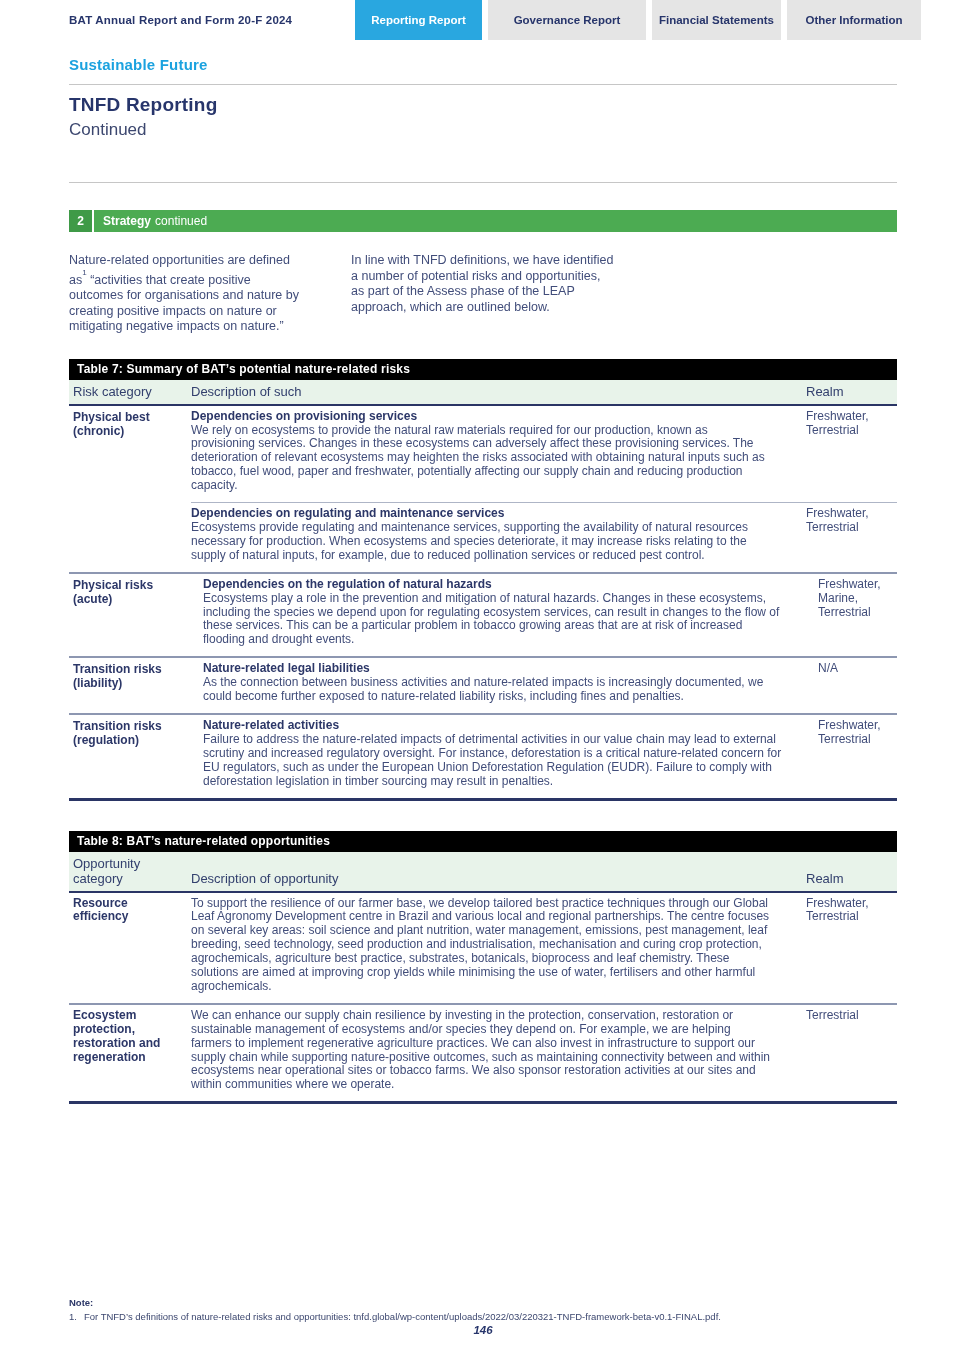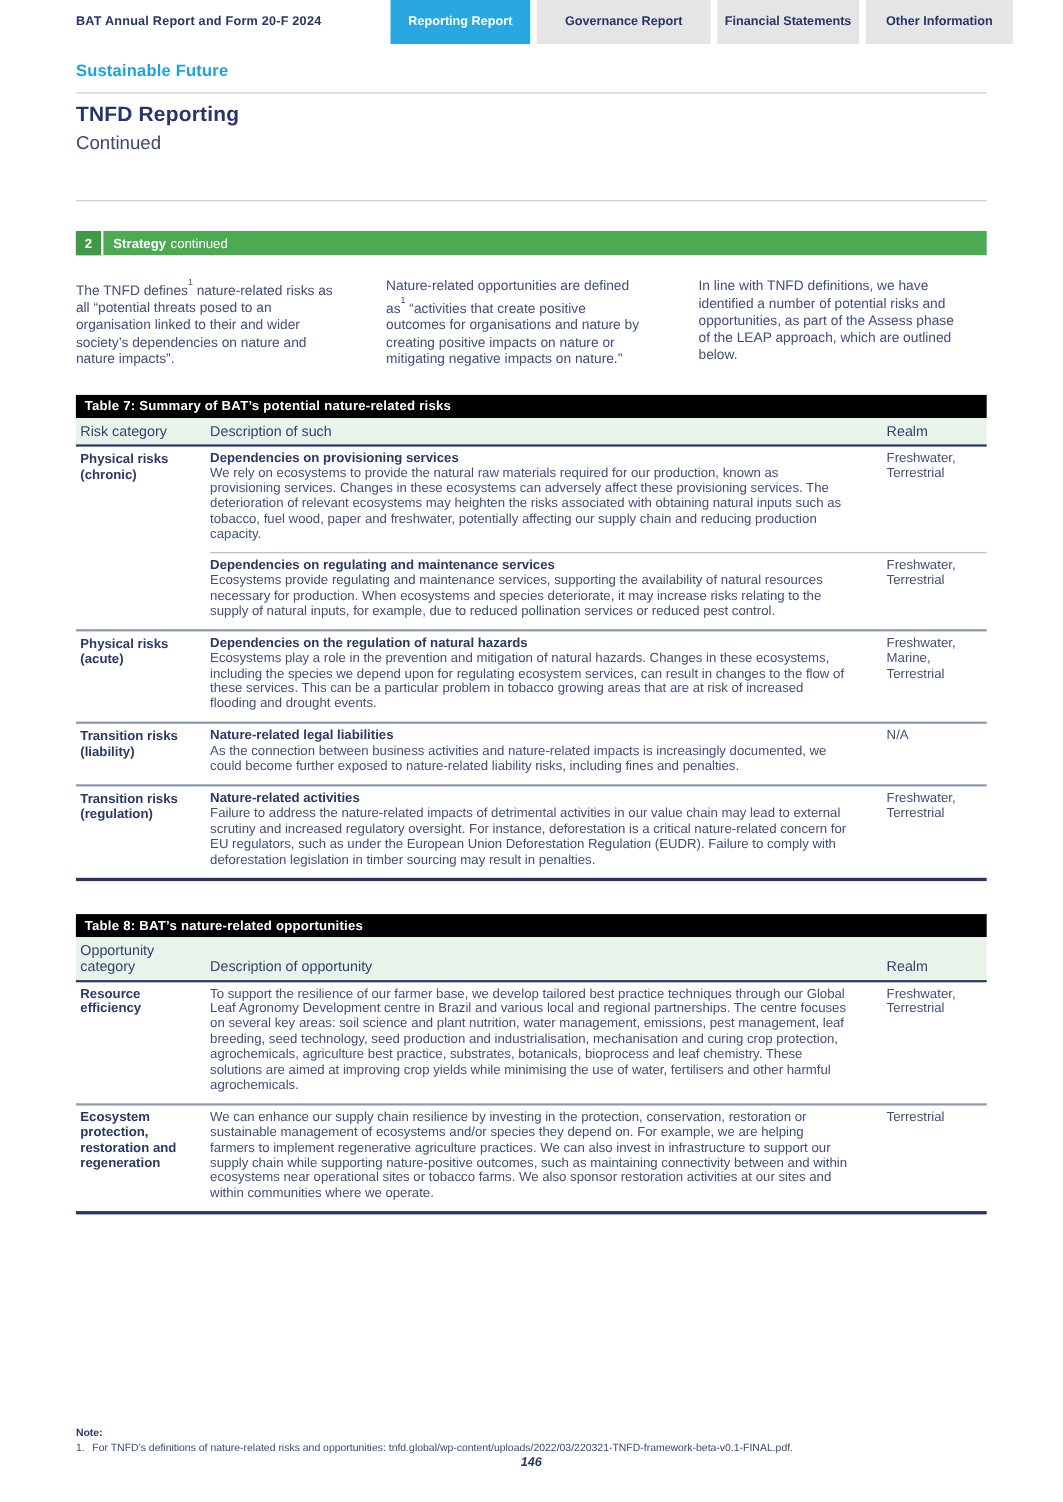--- a/index.html
+++ b/index.html
@@ -44,21 +44,21 @@
   .tbl { margin-top:24px; }
   .tbl-title { height:21px; line-height:21px; background:#000000; color:#ffffff;
                font-size:12px; font-weight:bold; padding-left:8px; letter-spacing:.2px; }
   .tbl-head { display:grid; grid-template-columns:122px 615px 91px; background:#e8f3ea;
               border-bottom:2px solid #2a3565; align-items:end;
               font-size:13px; color:#33406e; padding:4px 0 5px; }
   .tbl-head .hc1 { padding-left:4px; white-space:pre-line; }
   .tbl-body { border-bottom:3px solid #2a3565; font-size:12px; line-height:13.9px; color:#414d7a; }
 
   .t-group { display:grid; grid-template-columns:122px 706px; }
-  .t-group + .t-group { border-top:2px solid #8d97b1; }
+  .t-group + .t-group { border-top:2px solid #8d97b1;gap:12px; }
   .cat-cell { padding:5px 8px 0 4px; font-weight:bold; color:#2c3768; }
   .t-row { display:grid; grid-template-columns:615px 91px; padding:4px 0 9px; }
   .t-row + .t-row { border-top:1px solid #aeb5c6; }
   .desc-cell { padding-right:34px; }
   .desc-head { font-weight:bold; color:#2c3768; }
   .realm-cell { color:#414d7a; }
 
   .t8-row { display:grid; grid-template-columns:122px 615px 91px; padding:4px 0 9px; }
   .t8-row + .t8-row { border-top:2px solid #8d97b1; }
   .t8-row .cat-cell { padding-top:0; }
@@ -101,36 +101,35 @@
 
   <div class="strategy-bar">
     <div class="strategy-num">2</div>
     <div class="strategy-label">
       <span class="b">Strategy</span>
       <span class="r">continued</span>
     </div>
   </div>
 
   <div class="intro">
-    <p class="c1"><span>The TNFD defines</span><sup class="fn">1</sup><span> nature-related risks as all “potential threats posed to an organisation linked to their and wider society’s dependencies on nature and nature impacts”.</span></p>
     <p class="c2"><span>Nature-related opportunities are defined as</span><sup class="fn">1</sup><span> “activities that create positive outcomes for organisations and nature by creating positive impacts on nature or mitigating negative impacts on nature.”</span></p>
     <p class="c3">In line with TNFD definitions, we have identified a number of potential risks and opportunities, as part of the Assess phase of the LEAP approach, which are outlined below.</p>
   </div>
 
   <div class="tbl">
     <div class="tbl-title">Table 7: Summary of BAT’s potential nature-related risks</div>
     <div class="tbl-head">
       <div class="hc1">Risk category</div>
       <div class="hc2">Description of such</div>
       <div class="hc3">Realm</div>
     </div>
     <div class="tbl-body">
 
       <div class="t-group">
-        <div class="cat-cell">Physical risks (chronic)</div>
+        <div class="cat-cell">Physical best (chronic)</div>
         <div>
           <div class="t-row">
             <div class="desc-cell">
               <div class="desc-head">Dependencies on provisioning services</div>
               <div>We rely on ecosystems to provide the natural raw materials required for our production, known as provisioning services. Changes in these ecosystems can adversely affect these provisioning services. The deterioration of relevant ecosystems may heighten the risks associated with obtaining natural inputs such as tobacco, fuel wood, paper and freshwater, potentially affecting our supply chain and reducing production capacity.</div>
             </div>
             <div class="realm-cell">Freshwater, Terrestrial</div>
           </div>
           <div class="t-row">
             <div class="desc-cell">

